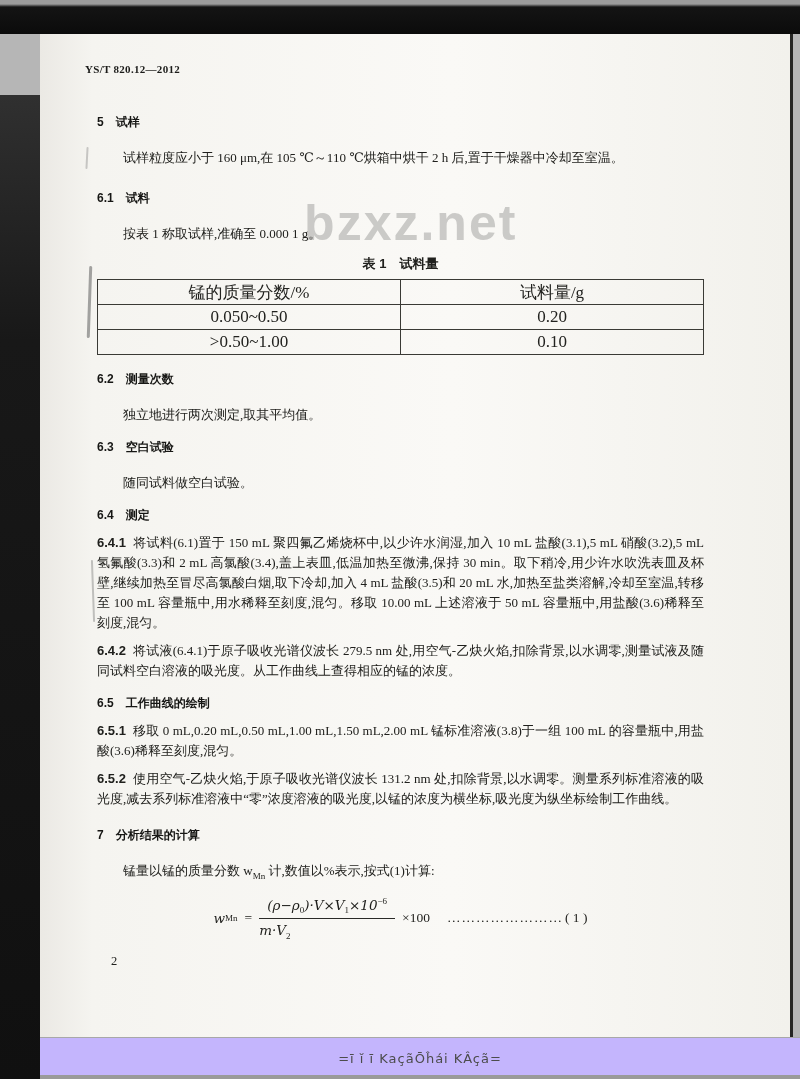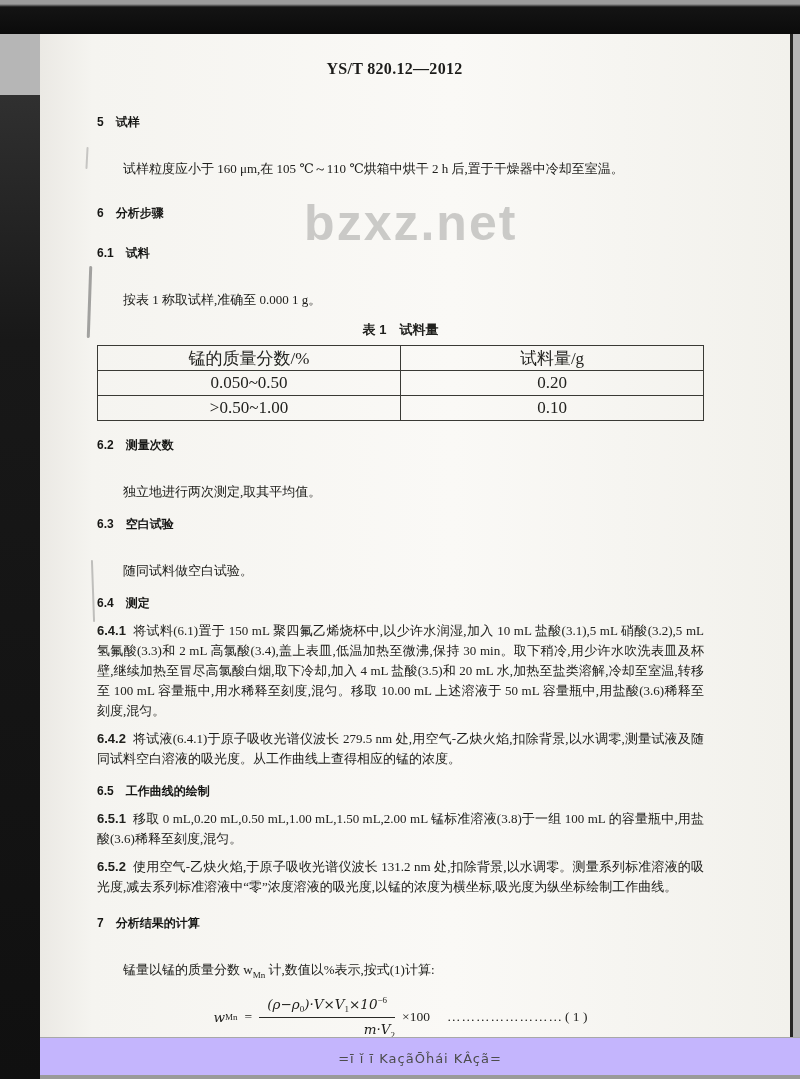--- a/index.html
+++ b/index.html
@@ -21,50 +21,50 @@
           background:linear-gradient(90deg,#ebe9e4 0%,#f5f4f0 7%,#faf9f6 55%,#f2f1ec 100%); }
 
   .watermark { position:absolute; top:160px; left:50%; transform:translateX(-52%);
                font-family:"Liberation Sans","DejaVu Sans",sans-serif; font-weight:700;
                font-size:50px; letter-spacing:2px; color:rgba(70,70,70,0.26); z-index:0;
                white-space:nowrap; }
 
   .content { position:absolute; top:0; left:0; width:750px; height:1003px; z-index:2;
              padding:26px 86px 0 57px; color:#20201d; }
 
-  .doc-code { margin-left:-12px; font-size:16px; font-weight:600; letter-spacing:.3px;
-              line-height:18px; color:#1c1c1a;text-align:center; }
+  .doc-code { margin-left:-12px; font-size:11px; font-weight:600; letter-spacing:.3px;
+              line-height:18px; color:#1c1c1a; }
 
   .h { font-family:"Liberation Sans","DejaVu Sans",sans-serif; font-weight:700;
        font-size:12px; line-height:20px; color:#16161  4; color:#161614; }
   .p { font-size:13px; line-height:20px; text-align:justify; }
   .indent { text-indent:2em; }
   .num { font-family:"Liberation Sans","DejaVu Sans",sans-serif; font-weight:700;
          margin-right:7px; }
 
-  .b-h5 { margin-top:34px; } .b-p { margin-top:27px; }
+  .b-h5 { margin-top:34px; } .b-p { margin-top:16px; }
   .b-h6 { margin-top:24px; } .b-h61 { margin-top:20px; }
   .b-cap { margin-top:10px; }
   .b-h62 { margin-top:14px; } .b-h63 { margin-top:12px; } .b-h64 { margin-top:12px; }
   .b-numpara { margin-top:8px; }
   .b-h65 { margin-top:12px; } .b-h7 { margin-top:16px; }
 
   .tbl-cap { text-align:center; font-family:"Liberation Sans","DejaVu Sans",sans-serif;
              font-weight:700; font-size:13px; line-height:20px; }
   table.tbl { width:100%; border-collapse:collapse; margin-top:5px;
               border:1.5px solid #34342f; }
   .tbl th, .tbl td { border:1px solid #3a3a35; height:25px; text-align:center;
                      vertical-align:middle; font-size:17px; font-weight:400;
                      color:#22221f; }
 
   .formula-row { margin-top:10px; display:flex; align-items:center; justify-content:center;
                  font-size:13.5px; color:#1e1e1b; }
   .var { font-style:italic; font-family:"DejaVu Serif","Liberation Serif",serif; }
   .op  { margin:0 7px; }
-  .frac { display:inline-flex; flex-direction:column; align-items:flex-end; }
+  .frac { display:inline-flex; flex-direction:column; align-items:flex-start; }
   .frac .nu { padding:0 8px 3px; border-bottom:1px solid #2a2a27; }
   .frac .de { padding-top:3px; }
   sub.subs { font-size:9px; font-style:normal; }
   sup.sups { font-size:9px; font-style:normal; }
   .dots { margin-left:10px; letter-spacing:1px; color:#22221f; }
   .eqno { margin-left:2px; }
 
   .pageno { margin:14px 0 0 14px; font-size:12.5px; }
 
   .footer-strip { position:absolute; left:40px; bottom:0; width:760px; height:42px; z-index:2;
@@ -91,21 +91,20 @@
   <div class="page">
     <div class="watermark">bzxz.net</div>
 
     <div class="content">
 
       <div class="doc-code">YS/T 820.12—2012</div>
 
       <div class="h b-h5">5　试样</div>
       <p class="p indent b-p">试样粒度应小于 160 μm,在 105 ℃～110 ℃烘箱中烘干 2 h 后,置于干燥器中冷却至室温。</p>
 
-      <div class="h b-h6">6　分析步骤</div>
 
       <div class="h b-h61">6.1　试料</div>
       <p class="p indent b-p">按表 1 称取试样,准确至 0.000 1 g。</p>
 
       <div class="tbl-cap b-cap">表 1　试料量</div>
       <table class="tbl">
         <thead>
           <tr>
             <th style="width:50%">锰的质量分数/%</th>
             <th>试料量/g</th>

